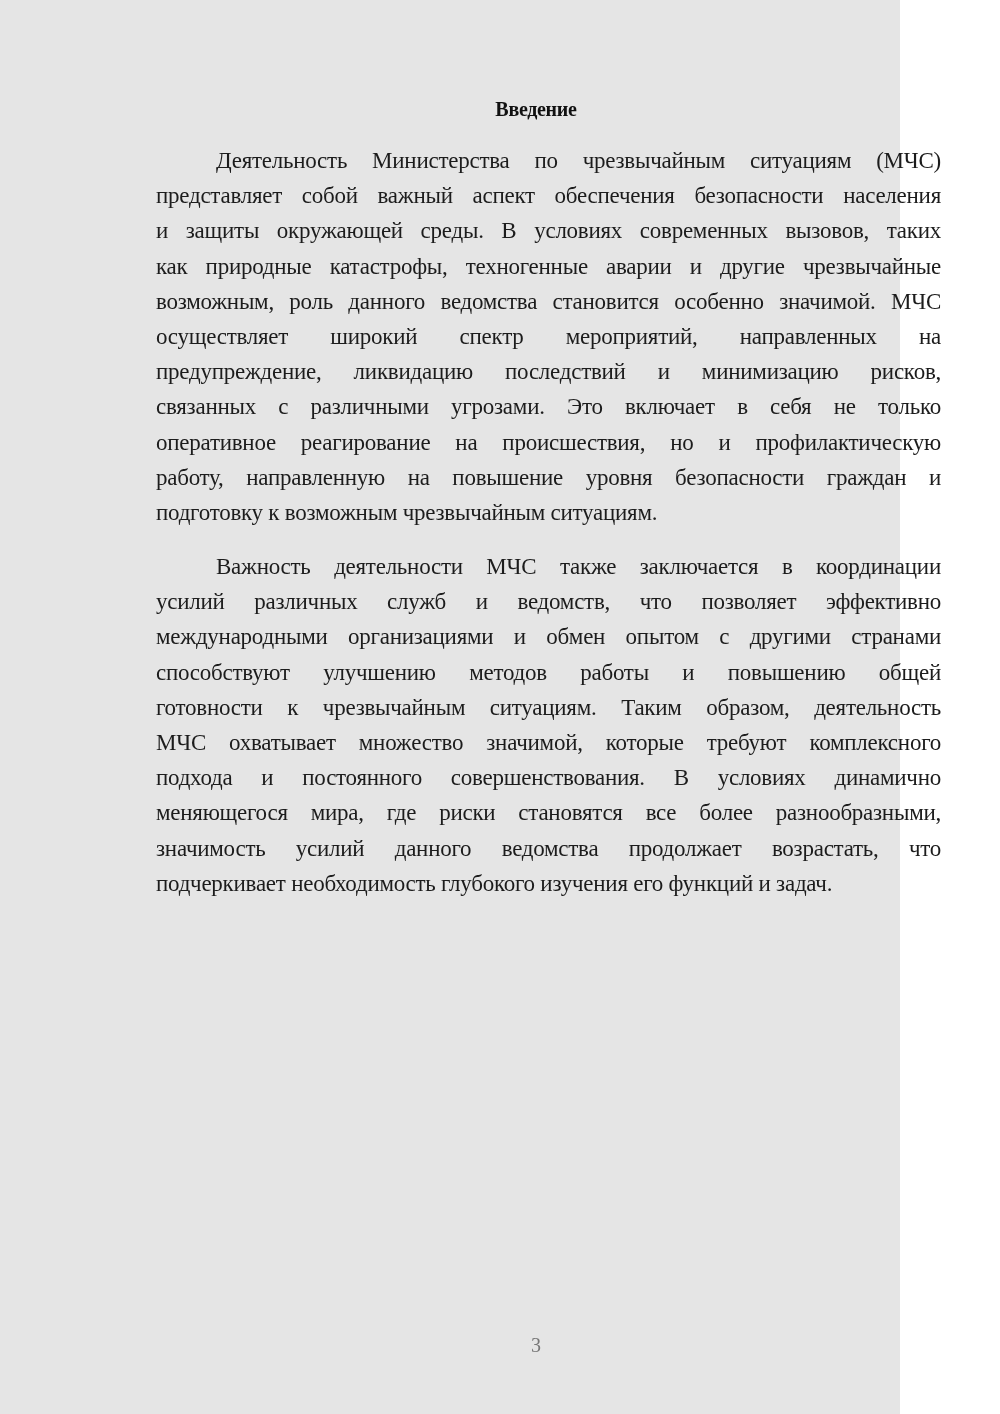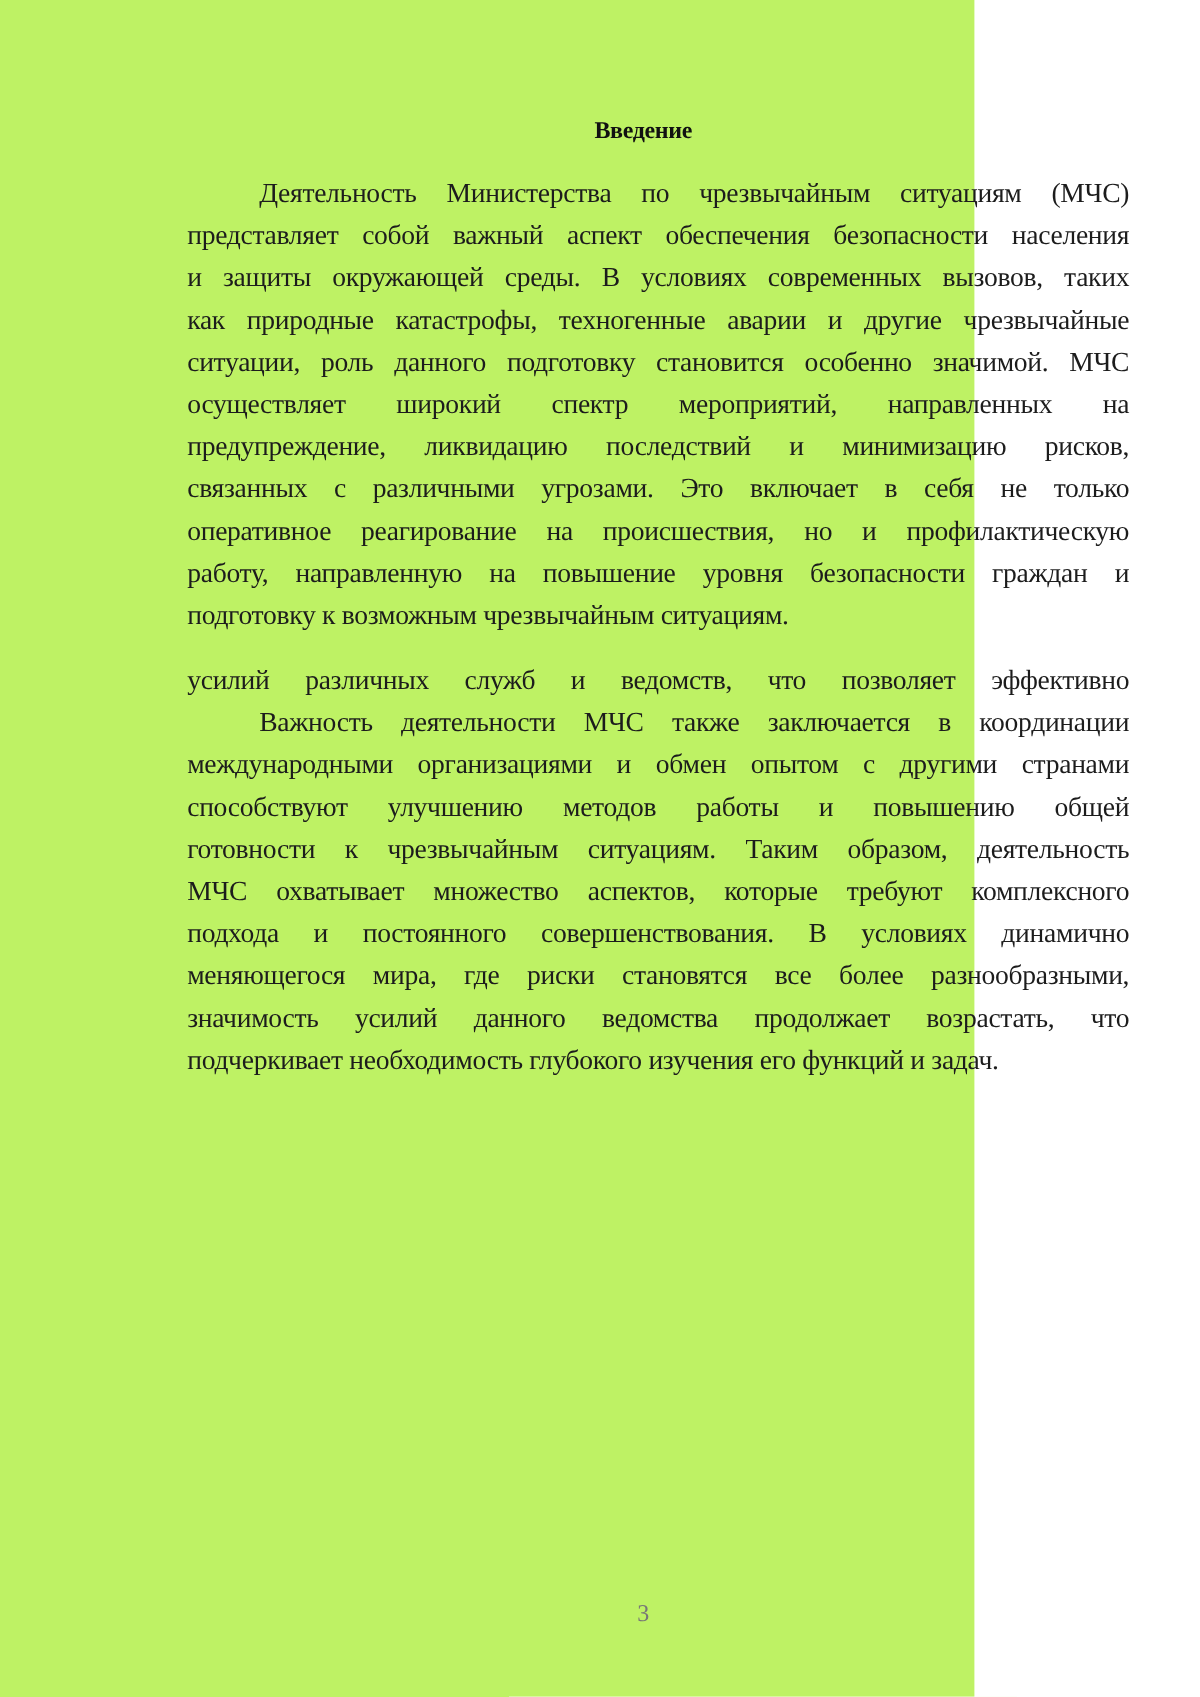--- a/index.html
+++ b/index.html
@@ -11,23 +11,23 @@
       width: 1000px;
       height: 1414px;
       position: relative;
       overflow: hidden;
       font-family: "Liberation Serif", "DejaVu Serif", serif;
       color: #1a1a1a;
     }
     .page {
       position: absolute;
       left: 0; top: 0;
-      width: 812px;
+      width: 900px;
       height: 1414px;
-      background: #bef264;
+      background: #e5e5e5;
       text-decoration: underline;
     }
     .title {
       position: absolute;
       top: 98px;
       left: 0;
       width: 1072px;
       text-align: center;
       font-weight: bold;
       font-size: 20px;
@@ -73,36 +73,36 @@
 
 <div class="page">
 
   <div class="title">Введение</div>
 
   <div class="body-text" id="para1">
     <div class="line indent">Деятельность Министерства по чрезвычайным ситуациям (МЧС)</div>
     <div class="line">представляет собой важный аспект обеспечения безопасности населения</div>
     <div class="line">и защиты окружающей среды. В условиях современных вызовов, таких</div>
     <div class="line">как природные катастрофы, техногенные аварии и другие чрезвычайные</div>
-    <div class="line">ситуации, роль данного подготовку становится особенно значимой. МЧС</div>
+    <div class="line">возможным, роль данного ведомства становится особенно значимой. МЧС</div>
     <div class="line">осуществляет широкий спектр мероприятий, направленных на</div>
     <div class="line">предупреждение, ликвидацию последствий и минимизацию рисков,</div>
     <div class="line">связанных с различными угрозами. Это включает в себя не только</div>
     <div class="line">оперативное реагирование на происшествия, но и профилактическую</div>
     <div class="line">работу, направленную на повышение уровня безопасности граждан и</div>
     <div class="line last">подготовку к возможным чрезвычайным ситуациям.</div>
   </div>
 
   <div class="body-text" id="para2">
+    <div class="line indent">Важность деятельности МЧС также заключается в координации</div>
     <div class="line">усилий различных служб и ведомств, что позволяет эффективно</div>
-    <div class="line indent">Важность деятельности МЧС также заключается в координации</div>
     <div class="line">международными организациями и обмен опытом с другими странами</div>
     <div class="line">способствуют улучшению методов работы и повышению общей</div>
     <div class="line">готовности к чрезвычайным ситуациям. Таким образом, деятельность</div>
-    <div class="line">МЧС охватывает множество аспектов, которые требуют комплексного</div>
+    <div class="line">МЧС охватывает множество значимой, которые требуют комплексного</div>
     <div class="line">подхода и постоянного совершенствования. В условиях динамично</div>
     <div class="line">меняющегося мира, где риски становятся все более разнообразными,</div>
     <div class="line">значимость усилий данного ведомства продолжает возрастать, что</div>
     <div class="line last">подчеркивает необходимость глубокого изучения его функций и задач.</div>
   </div>
 
   <div class="page-number">3</div>
 
 </div>
 

